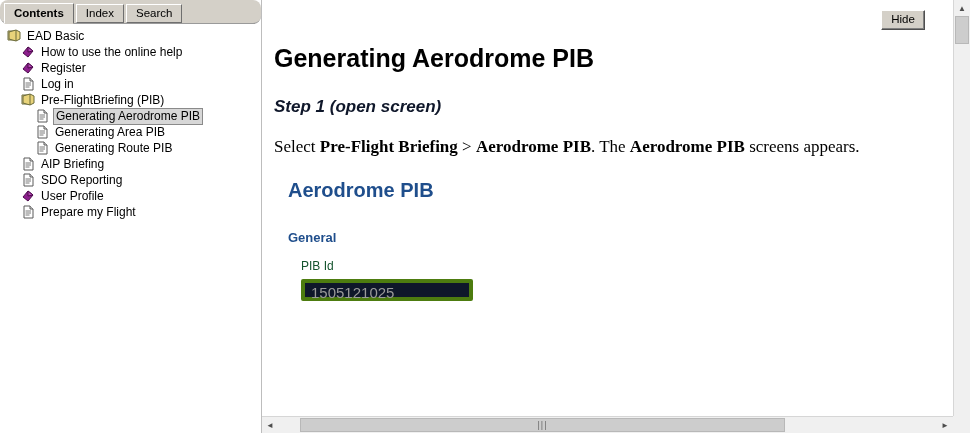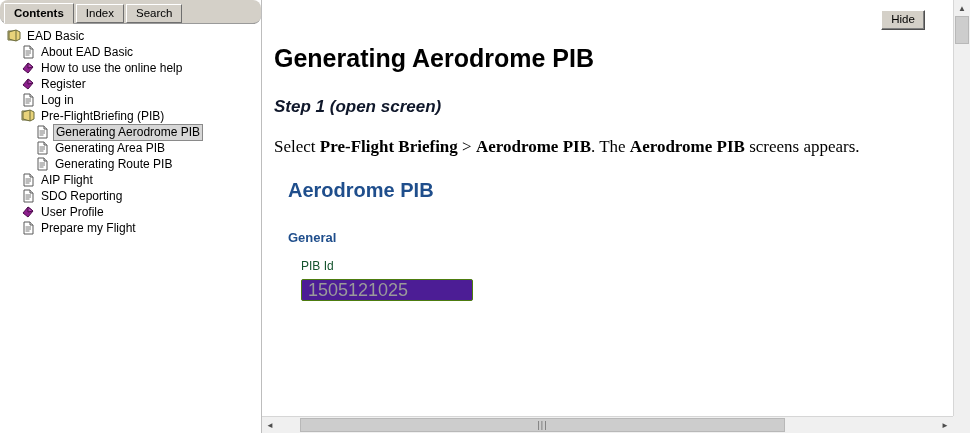--- a/index.html
+++ b/index.html
@@ -189,26 +189,26 @@
     font-family: "Liberation Sans", sans-serif;
     font-size: 12px;
     color: #14532d;
     margin: 0 0 6px 13px;
   }
   .field-box {
     margin-left: 13px;
     width: 172px;
     height: 22px;
     box-sizing: border-box;
-    background: #4c1d95;
-    border: 1px solid #4d7c0f;
+    background: #0f172a;
+    border: 4px solid #4d7c0f;
     border-radius: 2px;
     color: #9a9a9a;
     font-family: "Liberation Sans", sans-serif;
-    font-size: 18px;
+    font-size: 15px;
     line-height: 20px;
     padding: 0 6px;
   }
   .spacer-lg { height: 38px; }
 
   
   .vscroll {
     position: absolute;
     top: 0; right: 0; bottom: 0;
     width: 17px;
@@ -308,30 +308,20 @@
         <span class="icon ico-book">
           <svg width="16" height="16" viewBox="0 0 16 16">
             <path d="M2 3 L9 3 L9 12 L2 12 Z" fill="#f6e7b0" stroke="#6b6b3a" stroke-width="1"></path>
             <path d="M3 4 L10 2 L14 4 L14 11 L10 13 L3 11 Z" fill="#e8d37a" stroke="#6b6b3a" stroke-width="1"></path>
             <path d="M10 2 L10 13" stroke="#6b6b3a" stroke-width="1" fill="none"></path>
           </svg>
         </span>
         <span class="label">EAD Basic</span>
       </div>
 
-      <div class="tree-item indent-1">
-        <span class="icon ico-page">
-          <svg width="16" height="16" viewBox="0 0 16 16">
-            <path d="M4 2 L10 2 L13 5 L13 14 L4 14 Z" fill="#ffffff" stroke="#5a5a5a" stroke-width="1"></path>
-            <path d="M10 2 L10 5 L13 5" fill="#dcdcdc" stroke="#5a5a5a" stroke-width="1"></path>
-            <path d="M5.5 7 H11 M5.5 9 H11 M5.5 11 H9.5" stroke="#7a7a7a" stroke-width="1"></path>
-          </svg>
-        </span>
-        <span class="label">About EAD Basic</span>
-      </div>
 
       <div class="tree-item indent-1">
         <span class="icon ico-diamond">
           <svg width="16" height="16" viewBox="0 0 16 16">
             <path d="M8 3 L13 7 L8 13 L3 9 Z" fill="#8c1f8c" stroke="#4d0d4d" stroke-width="1"></path>
             <path d="M8 3 L13 7 L8 8 Z" fill="#b648b6" stroke="#4d0d4d" stroke-width="1"></path>
           </svg>
         </span>
         <span class="label">How to use the online help</span>
       </div>
@@ -402,21 +392,21 @@
       </div>
 
       <div class="tree-item indent-1">
         <span class="icon ico-page">
           <svg width="16" height="16" viewBox="0 0 16 16">
             <path d="M4 2 L10 2 L13 5 L13 14 L4 14 Z" fill="#ffffff" stroke="#5a5a5a" stroke-width="1"></path>
             <path d="M10 2 L10 5 L13 5" fill="#dcdcdc" stroke="#5a5a5a" stroke-width="1"></path>
             <path d="M5.5 7 H11 M5.5 9 H11 M5.5 11 H9.5" stroke="#7a7a7a" stroke-width="1"></path>
           </svg>
         </span>
-        <span class="label">AIP Flight</span>
+        <span class="label">AIP Briefing</span>
       </div>
 
       <div class="tree-item indent-1">
         <span class="icon ico-page">
           <svg width="16" height="16" viewBox="0 0 16 16">
             <path d="M4 2 L10 2 L13 5 L13 14 L4 14 Z" fill="#ffffff" stroke="#5a5a5a" stroke-width="1"></path>
             <path d="M10 2 L10 5 L13 5" fill="#dcdcdc" stroke="#5a5a5a" stroke-width="1"></path>
             <path d="M5.5 7 H11 M5.5 9 H11 M5.5 11 H9.5" stroke="#7a7a7a" stroke-width="1"></path>
           </svg>
         </span>

